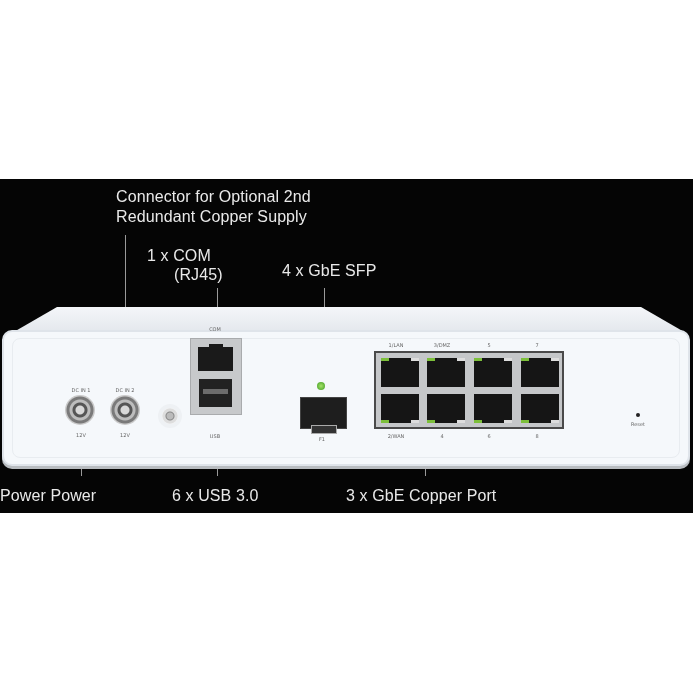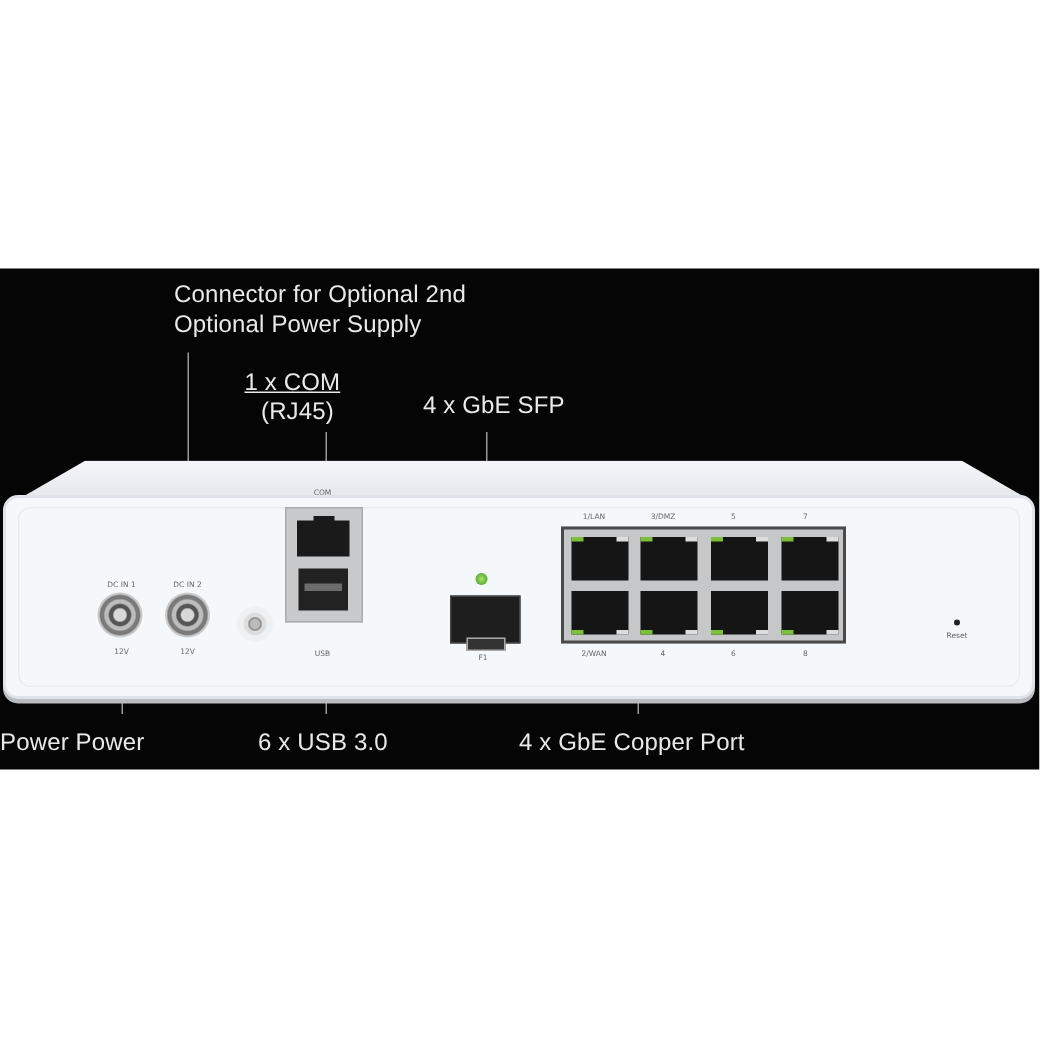--- a/index.html
+++ b/index.html
@@ -26,27 +26,27 @@
   .eport .g{position:absolute;width:8px;height:3px;background:#7cbf3a;}
   .eport .w{position:absolute;width:8px;height:3px;background:#ddd;}
   .reset{position:absolute;left:636px;top:413px;width:4px;height:4px;border-radius:50%;background:#222;}
 </style>
 </head>
 <body>
 
 <div class="panel"></div>
 
 <div class="callout" style="left:116px;top:187px;">Connector for Optional 2nd</div>
-<div class="callout" style="left:116px;top:207px;">Optional Power Supply</div>
-<div class="callout" style="left:163px;top:246px;text-decoration:underline;">1 x COM</div>
+<div class="callout" style="left:116px;top:207px;">Redundant Copper Supply</div>
+<div class="callout" style="left:147px;top:246px;">1 x COM</div>
 <div class="callout" style="left:174px;top:265px;">(RJ45)</div>
 <div class="callout" style="left:282px;top:261px;">4 x GbE SFP</div>
 <div class="callout" style="left:0px;top:486px;">Power Power</div>
 <div class="callout" style="left:172px;top:486px;">6 x USB 3.0</div>
-<div class="callout" style="left:346px;top:486px;">4 x GbE Copper Port</div>
+<div class="callout" style="left:346px;top:486px;">3 x GbE Copper Port</div>
 
 <div class="leader" style="left:125px;top:235px;height:120px;"></div>
 <div class="leader" style="left:217px;top:288px;height:45px;"></div>
 <div class="leader" style="left:324px;top:288px;height:90px;"></div>
 <div class="leader" style="left:81px;top:438px;height:38px;"></div>
 <div class="leader" style="left:217px;top:432px;height:44px;"></div>
 <div class="leader" style="left:425px;top:443px;height:33px;"></div>
 
 <div class="dev-top"></div>
 <div class="dev-face">

